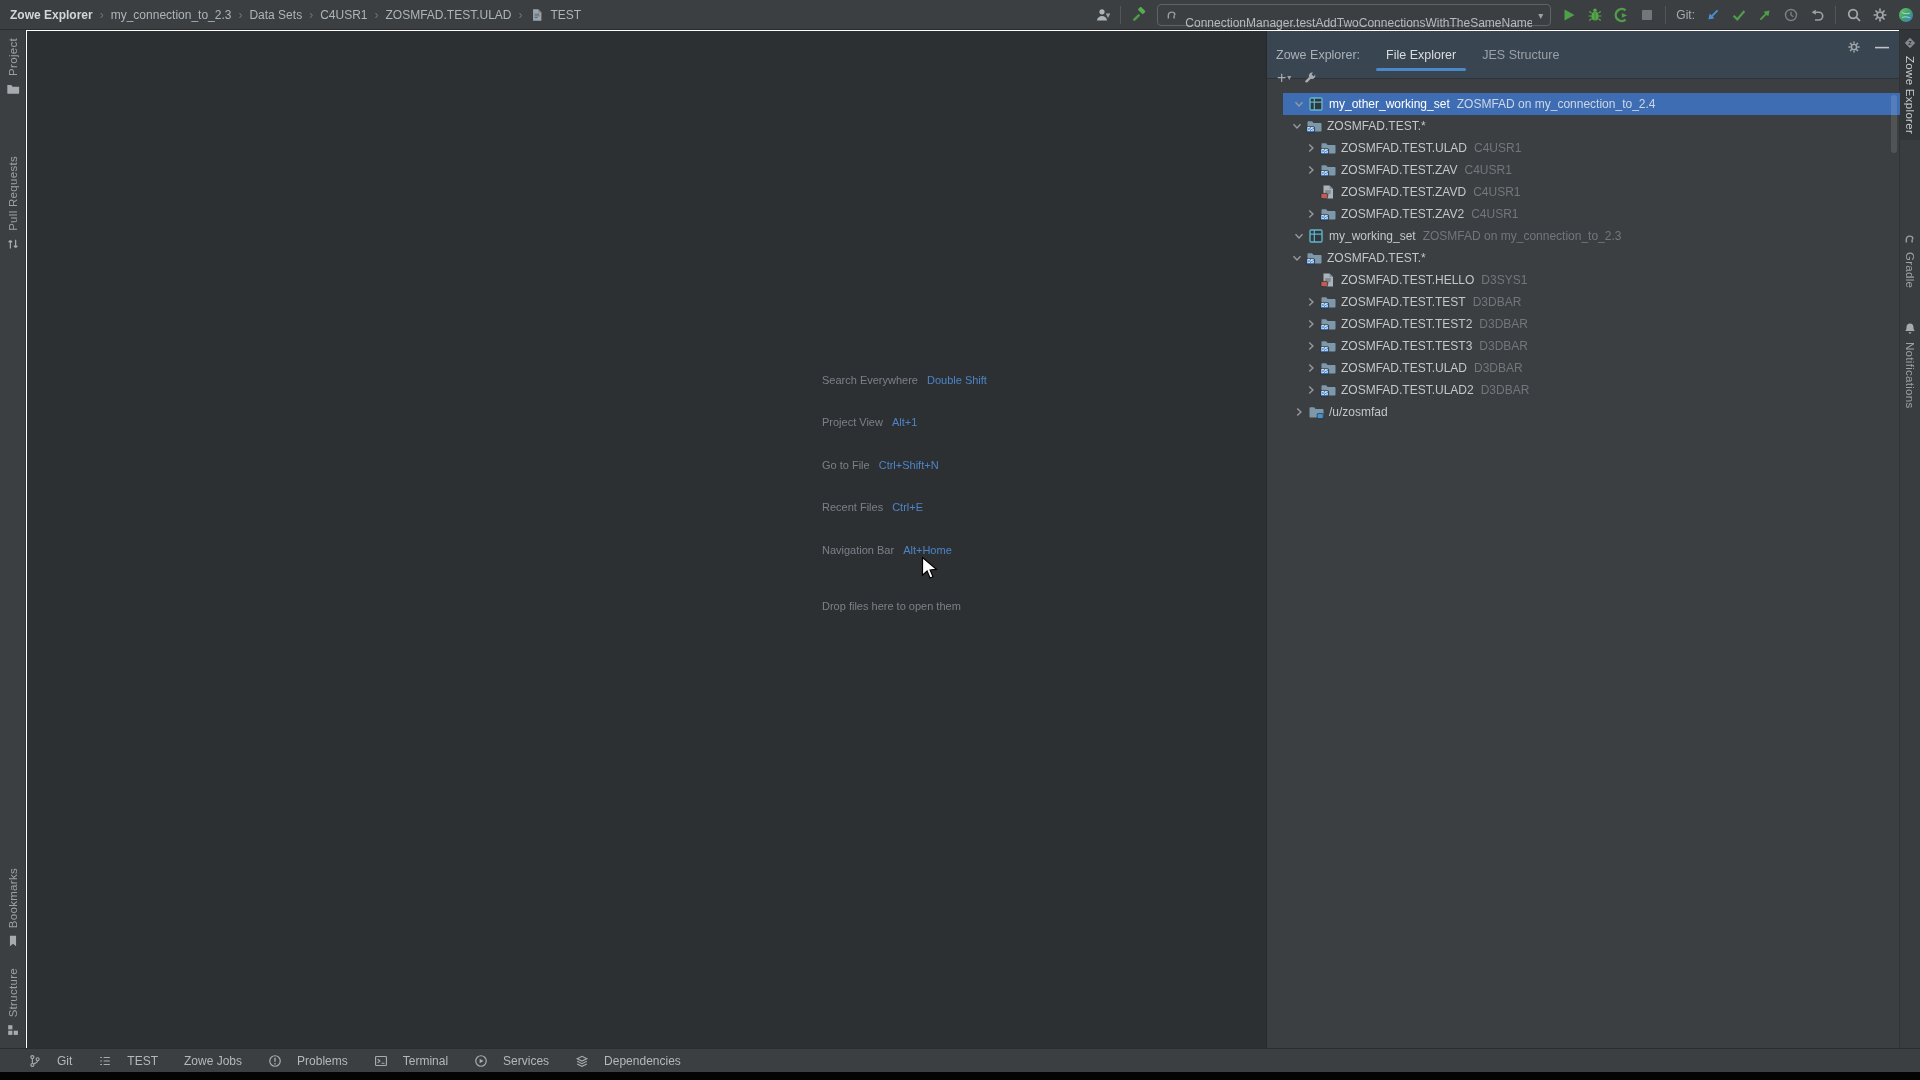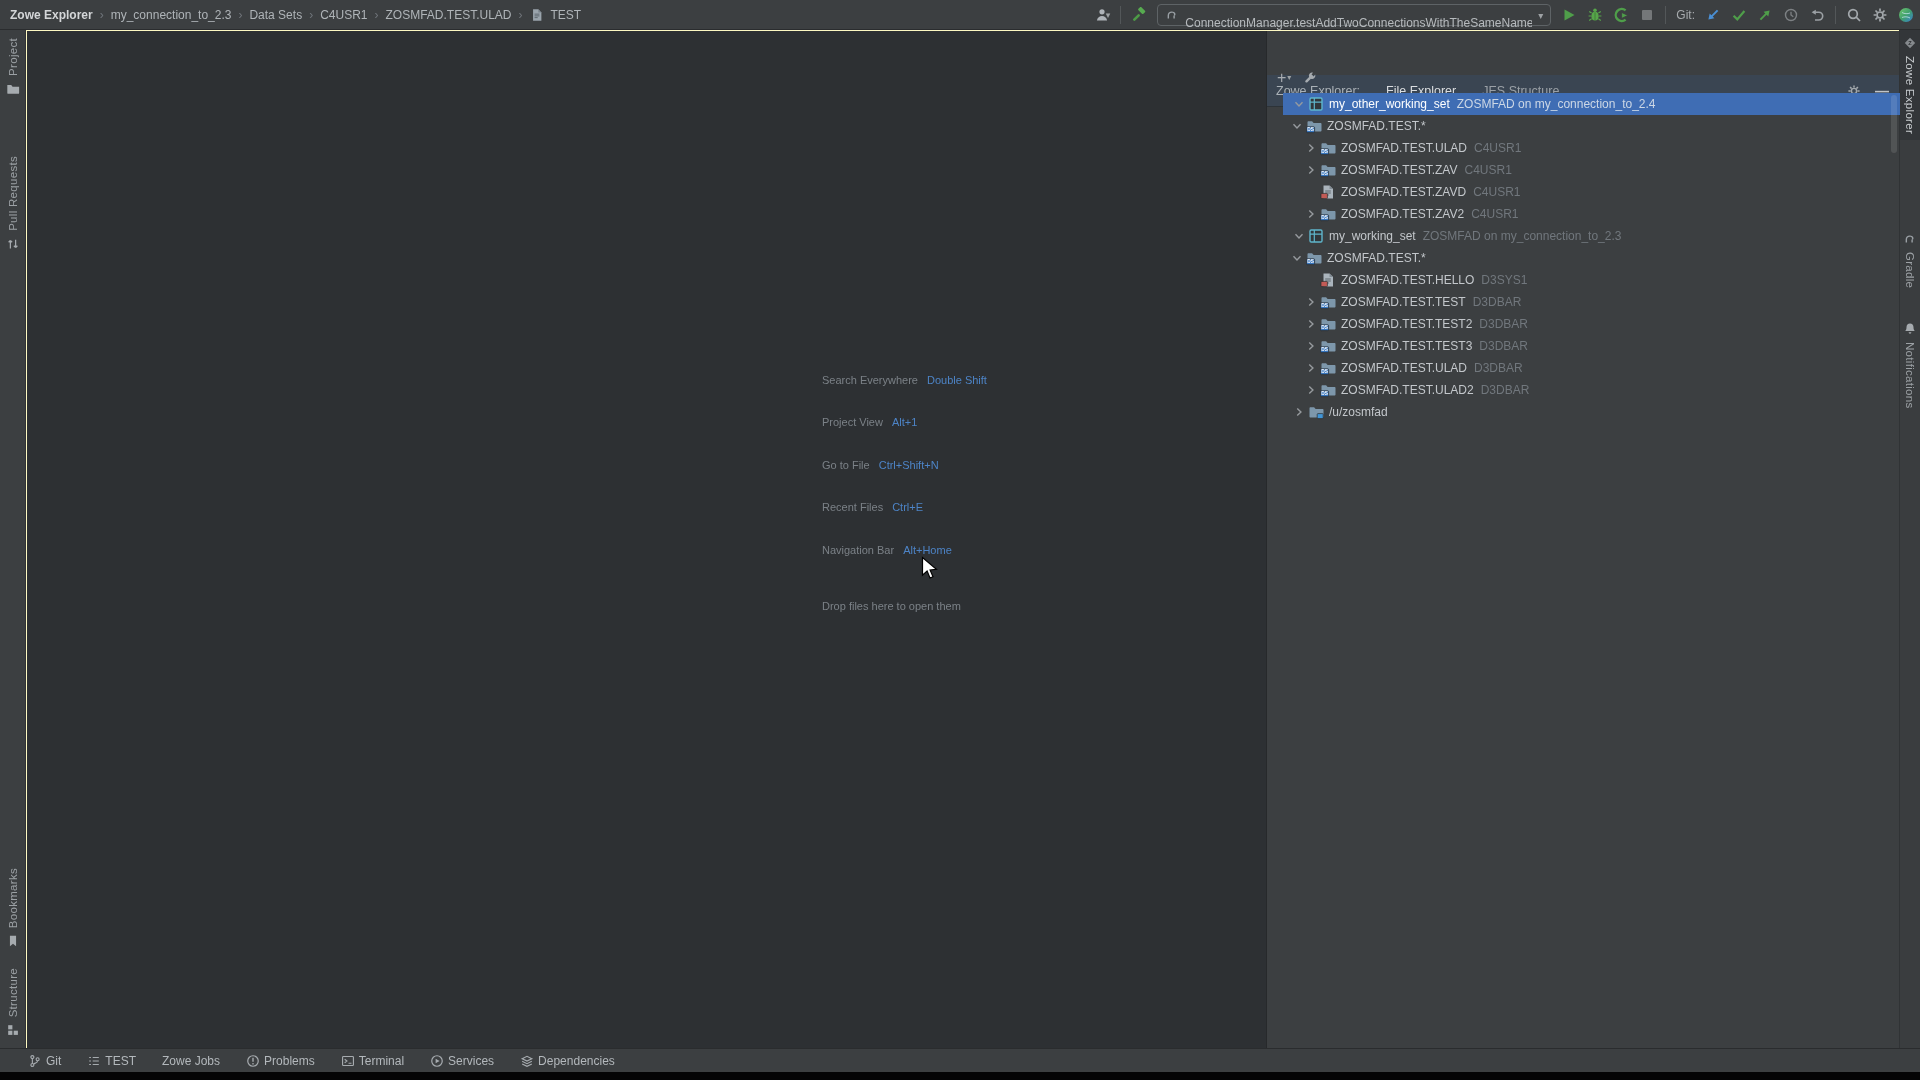--- a/index.html
+++ b/index.html
@@ -1,19 +1,19 @@
 <!DOCTYPE html>
 <html><head>
 <meta charset="utf-8">
 <style>
   * { margin:0; padding:0; box-sizing:border-box; }
   html,body { width:1920px; height:1080px; background:#050506; overflow:hidden;
               font-family:"Liberation Sans", sans-serif; }
   .abs { position:absolute; }
-  #stage { position:relative; width:1920px; height:1080px; background:#fef9c3; }
+  #stage { position:relative; width:1920px; height:1080px; background:#ffffff; }
 
   
   #topbar { left:0; top:0; width:1920px; height:30px; background:#3c3f41;
             border-bottom:1px solid #2a2c2e; display:flex; align-items:center; }
   #breadcrumbs { display:flex; align-items:center; gap:7px; padding-left:10px;
                  font-size:12px; color:#afb4b8; white-space:nowrap; }
   #breadcrumbs .bc-first { font-weight:bold; color:#d4d6d8; }
   #breadcrumbs .bc-sep { color:#6f747a; font-size:12px; }
   .bc-file-icon { display:inline-flex; width:14px; height:14px; }
 
@@ -46,22 +46,22 @@
   
   #editor { left:27px; top:31px; width:1239px; height:1017px; background:#2d3033; }
   .sc { position:absolute; left:822px; white-space:nowrap; font-size:11px; }
   .sc .sclabel { color:#7b8187; }
   .sc .sckeys { color:#4d84c7; margin-left:9px; }
   .sc.hint { color:#7b8187; }
 
   
   #tool-window { left:1266px; top:31px; width:633px; height:1017px; background:#3c3f41;
                  border-left:1px solid #27292b; }
-  #tw-header { left:0; top:0; width:100%; height:32px; background:#3a4552;
-               border-bottom:1px solid #2d3338; display:flex; align-items:center;margin-top:44px; }
+  #tw-header { left:0; top:0; width:100%; height:48px; background:#3a4552;
+               border-bottom:1px solid #2d3338; display:flex; align-items:center; }
   #tw-title { font-size:12.5px; color:#aab1b7; margin-left:9px; }
   .tw-tab { position:relative; font-size:12.5px; color:#9aa0a6; margin-left:26px;
             height:32px; display:flex; align-items:center; cursor:default; }
   .tw-tab.active { color:#dadde0;text-align:center; }
   .tw-tab.active::after { content:""; position:absolute; left:-10px; right:-10px; bottom:0;
                           height:3px; background:#4a88c7; border-radius:2px; }
   #tw-header-actions { position:absolute; right:10px; top:0; height:32px; display:flex;
                        align-items:center; gap:14px; }
   .hdr-minus { color:#c0c4c8; font-size:14px; font-weight:bold; }
   #tw-toolbar { left:0; top:32px; width:100%; height:30px; display:flex; align-items:center;
@@ -80,21 +80,21 @@
   .trow.sel { background:#3f6db4; }
   .trow.sel .tname { color:#ffffff; }
   .trow.sel .tsec { color:#ccd7e5; }
   #tw-scrollthumb { left:624px; top:64px; width:6px; height:58px;
                     background:rgba(255,255,255,.11); border-radius:3px; }
 
   
   #status-bar { left:0; top:1048px; width:1920px; height:24px; background:#3c3f41;
                 border-top:1px solid #2a2c2e; display:flex; align-items:center;
                 gap:26px; padding-left:28px; }
-  .sbitem { display:flex; align-items:center; gap:4px; font-size:12px; color:#b3b8bc;
+  .sbitem { display:flex; align-items:center; gap:15px; font-size:12px; color:#b3b8bc;
             white-space:nowrap; }
   #bottom-black { left:0; top:1072px; width:1920px; height:8px; background:#040405; }
 
   #cursor { left:921px; top:556px; width:18px; height:26px; }
 </style>
 </head>
 <body>
 
 <svg width="0" height="0" style="position:absolute">
   <defs>

